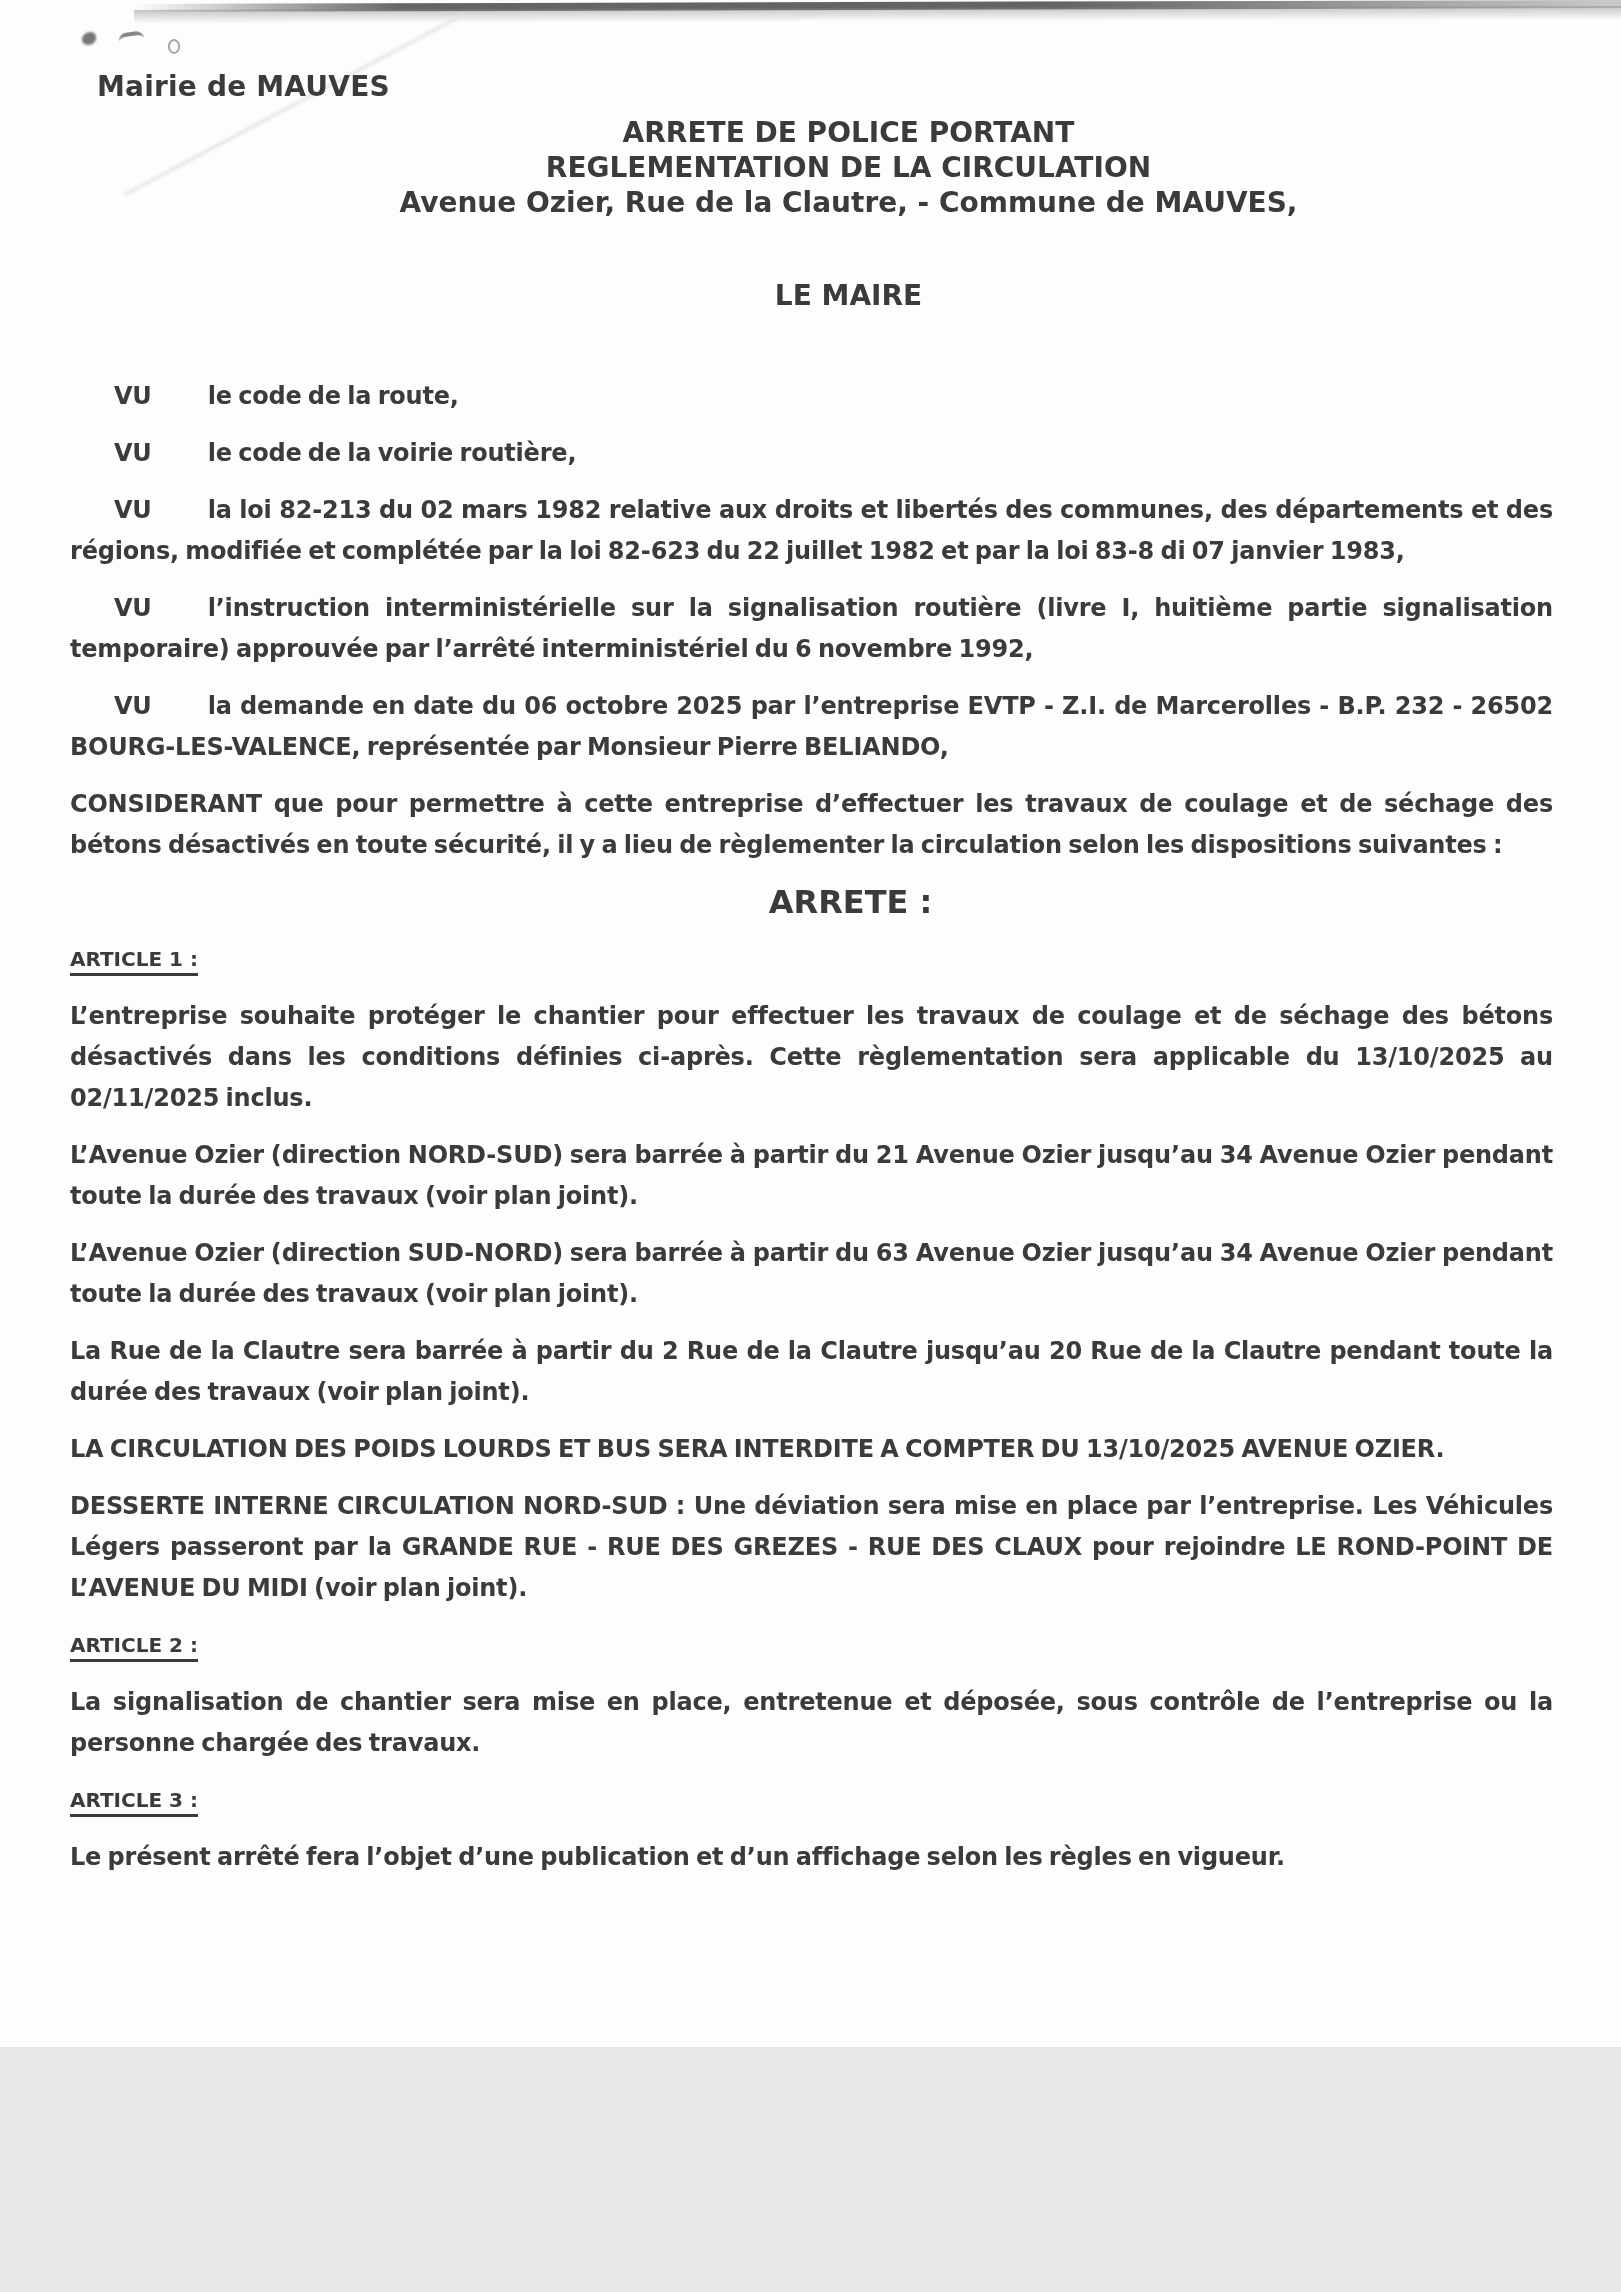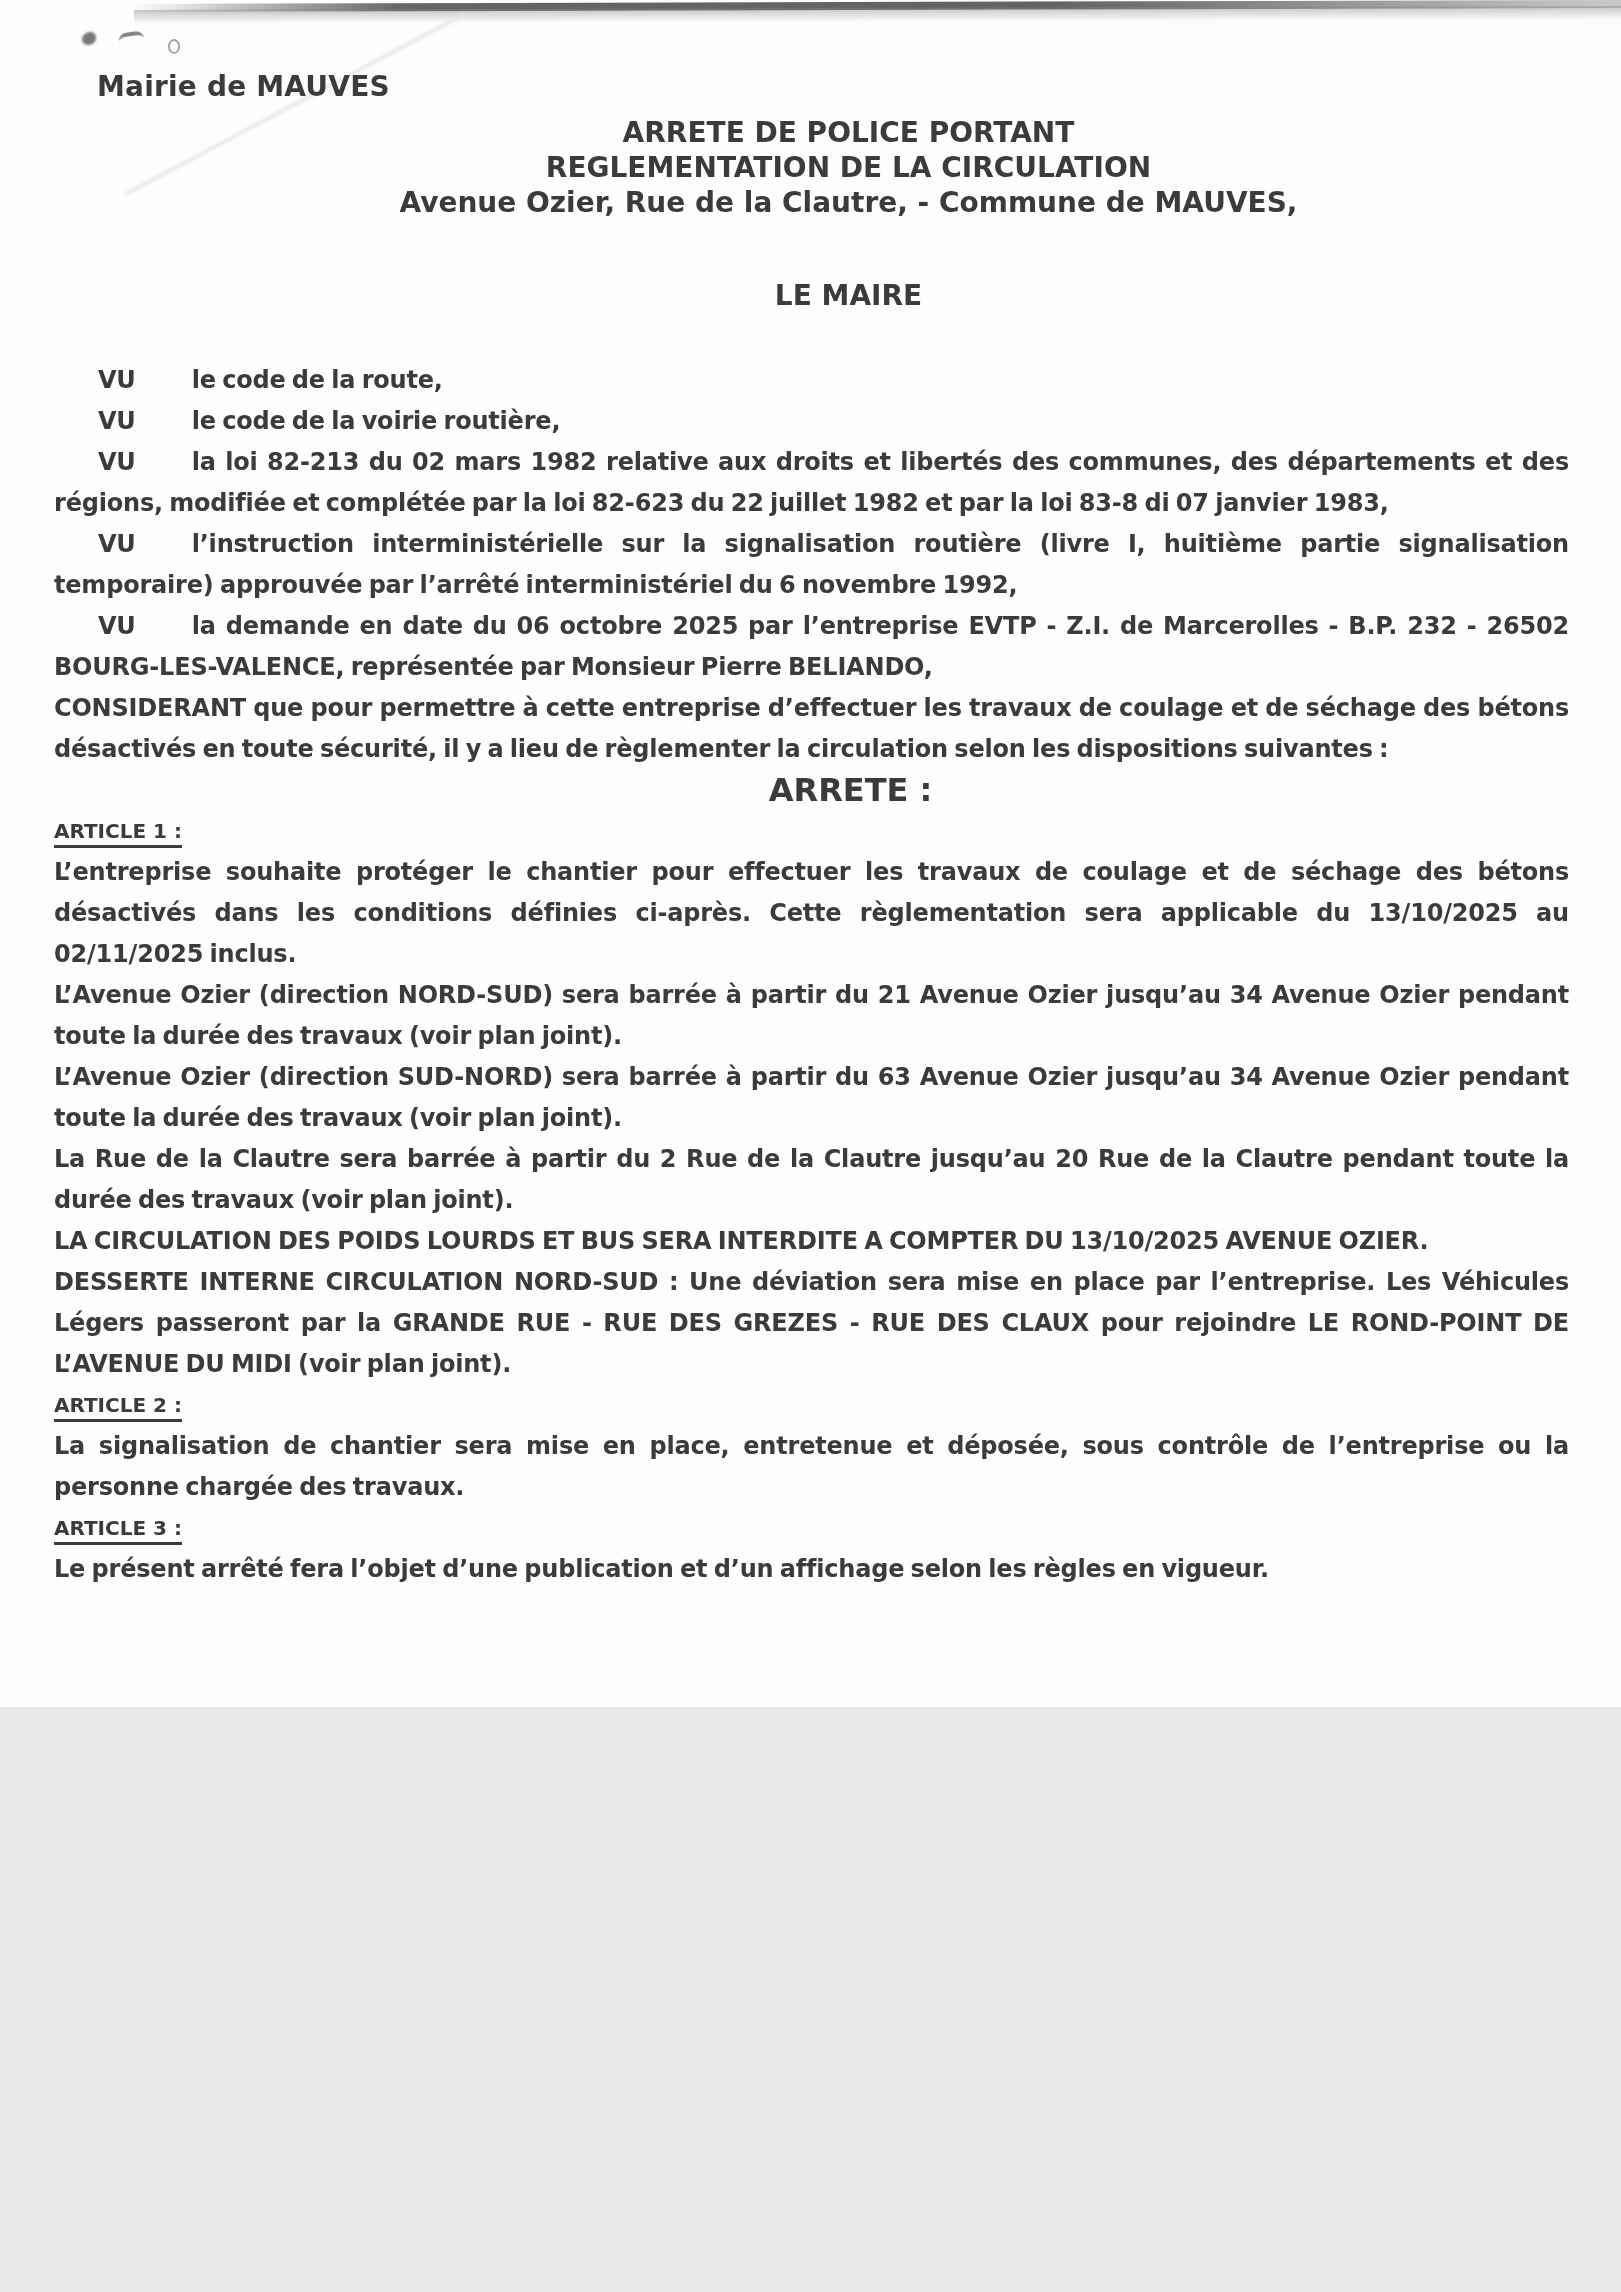--- a/index.html
+++ b/index.html
@@ -1,18 +1,18 @@
 <!DOCTYPE html>
 <html style="font-size:14.3px"><head>
 <meta charset="utf-8">
 <style>
   html,body{margin:0;padding:0;background:#e8e8e8;}
   .page{
     position:relative;
-    width:1621px;height:1707px;
+    width:1621px;height:2047px;
     margin:0 auto;
     background:#fdfdfc;
     overflow:hidden;
     color:#3b3b3b;
     font-family:"DejaVu Sans",sans-serif;
     font-weight:700;
   }
   
   .scan-edge{position:absolute;top:0;left:134px;right:0;height:8px;
     background:linear-gradient(to right,rgba(100,100,100,0),rgba(88,88,88,.92) 18%,rgba(82,82,82,.9) 62%,rgba(140,140,140,.45) 100%);
@@ -32,21 +32,21 @@
   .org{position:absolute;left:97px;top:70px;font-size:28px;letter-spacing:0.2px;white-space:nowrap;}
 
   .title-block{position:absolute;top:115px;left:0;width:100%;text-align:center;
     font-size:28px;line-height:35px;transform:translateX(38px);}
   .authority{position:absolute;top:279px;left:0;width:100%;text-align:center;
     font-size:28px;transform:translateX(38px);}
 
   .body-flow{position:absolute;top:360px;left:54px;width:1515px;
     font-size:24px;line-height:41px;text-align:justify;
     letter-spacing:-0.2px;word-spacing:-1.8px;}
-  .body-flow p{margin:0;}
+  .body-flow p{margin:16px;}
   .vu-row{text-indent:44px;}
   .vu-gap{display:inline-block;width:56px;}
   .arrete-h{text-align:center;text-indent:0;margin-top:32px;font-size:32px;
     letter-spacing:0;word-spacing:0;transform:translateX(39px);}
   .article-h{margin-top:50px;font-size:20px;text-align:left;letter-spacing:0;word-spacing:0;}
   .article-h span{text-decoration:underline;text-underline-offset:7.2px;text-decoration-thickness:2.7px;}
   .h-tight{margin-top:27px;}
   .h-mid{margin-top:32px;}
   .para{margin-top:45px;}
   .para-first{margin-top:5.4px;}

